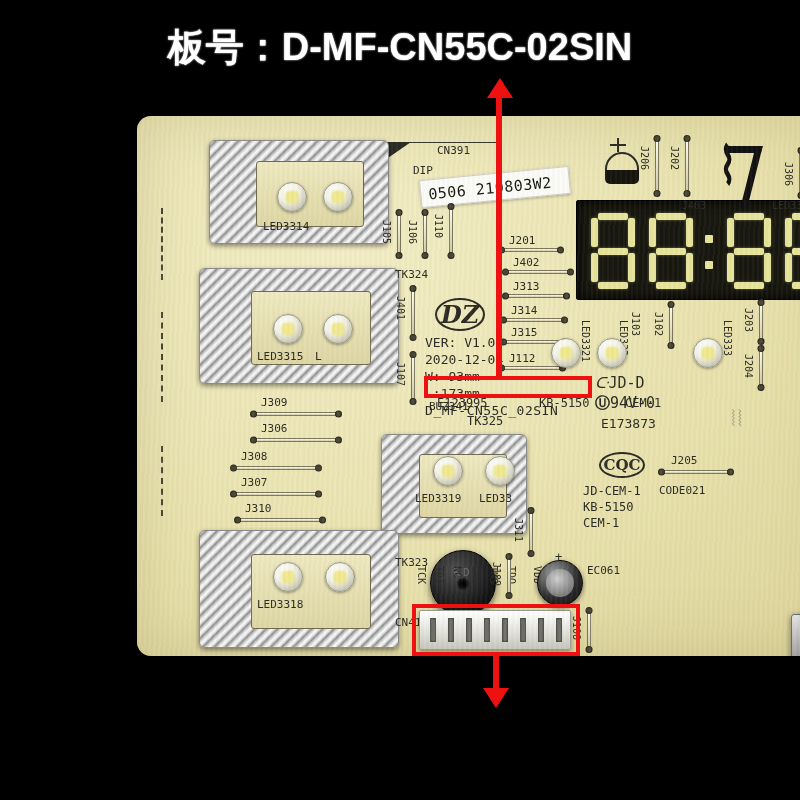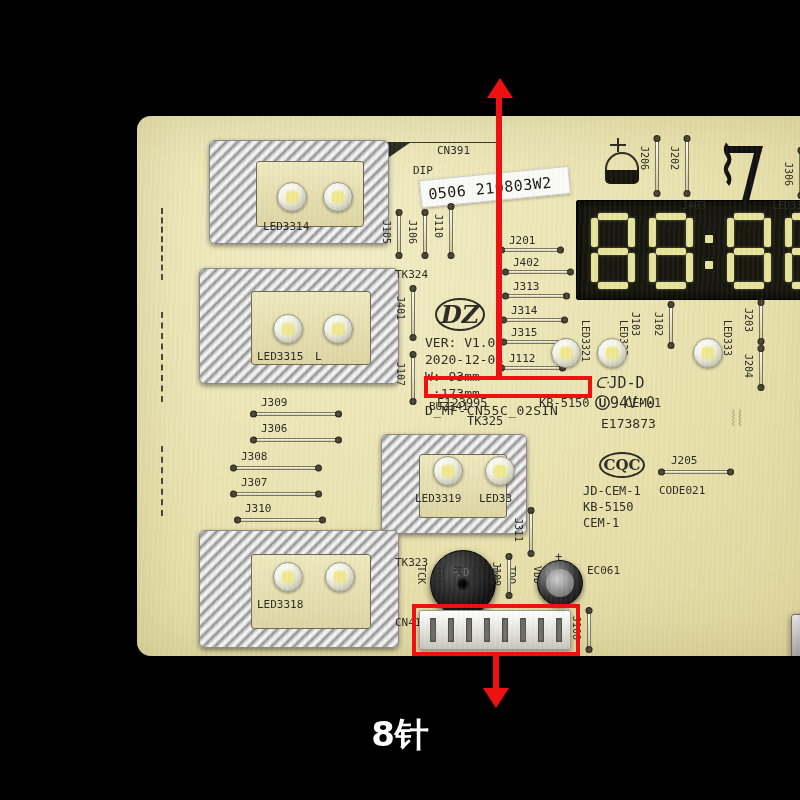--- a/index.html
+++ b/index.html
@@ -147,20 +147,23 @@
   .arrow-down { border-top: 20px solid #ee1111; }
   .cqc { position:absolute; width:46px; height:26px; border:2px solid #2b2b24; border-radius:50%;
          font-family:"DejaVu Serif",serif; font-weight:bold; font-size:15px; text-align:center; line-height:22px; color:#2b2b24;}
   .handmark{ position:absolute; color:#111; font-family:"DejaVu Sans",sans-serif; font-weight:bold; }
 </style>
 </head>
 <body>
 
 <div id="stage">
 
+  <div class="title-bar">
+    <span class="cn">板号：</span><span>D-MF-CN55C-02SIN</span>
+  </div>
 
   <div id="board">
 
     <div class="dash-line" style="left:24px;top:92px;height:72px;"></div>
     <div class="dash-line" style="left:24px;top:196px;height:90px;"></div>
     <div class="dash-line" style="left:24px;top:330px;height:70px;"></div>
 
     <div class="outline" style="left:242px;top:26px;width:118px;height:62px;border-bottom:none;"></div>
     <div class="silk" style="left:300px;top:28px;font-size:11px;">CN391</div>
     <div class="silk" style="left:276px;top:48px;font-size:11px;">DIP</div>
@@ -530,15 +533,14 @@
   </div>
 
   <div class="arrow-up" style="left:487px;top:78px;"></div>
   <div class="redline" style="left:496px;top:96px;width:6px;height:284px;"></div>
   <div class="redbox" style="left:424px;top:376px;width:168px;height:22px;"></div>
 
   <div class="redbox" style="left:412px;top:604px;width:168px;height:52px;"></div>
   <div class="redline" style="left:493px;top:656px;width:6px;height:34px;"></div>
   <div class="arrow-down" style="left:483px;top:688px;"></div>
 
-  <div class="bottom-label">8针</div>
 
 </div>
 
 </body></html>

